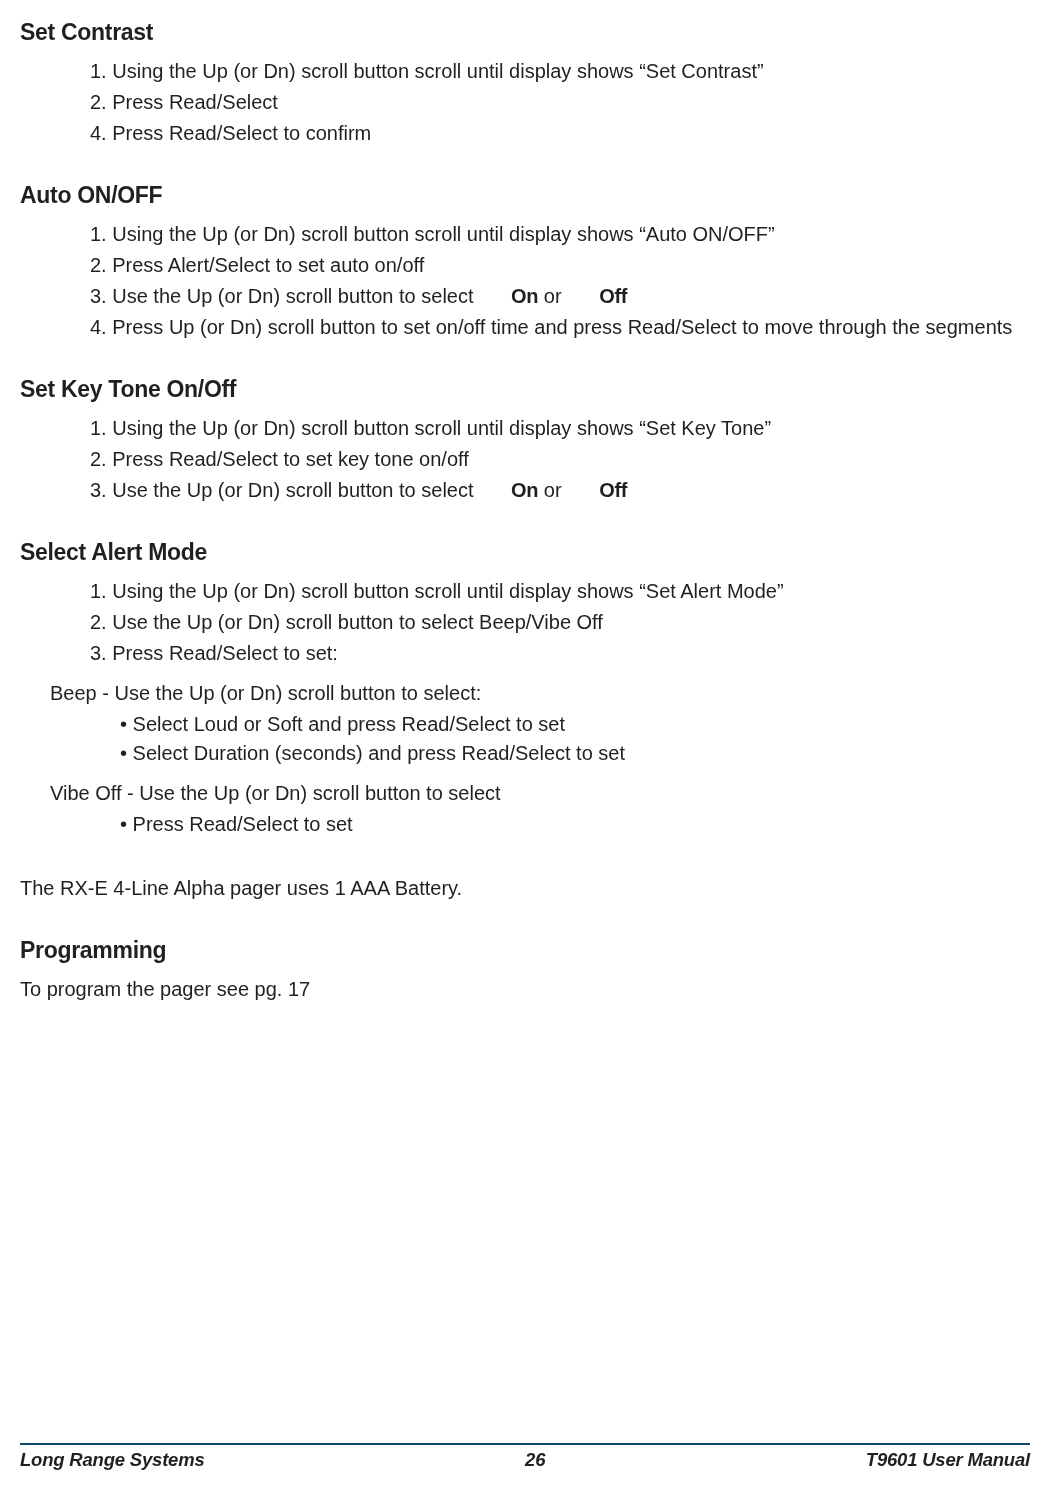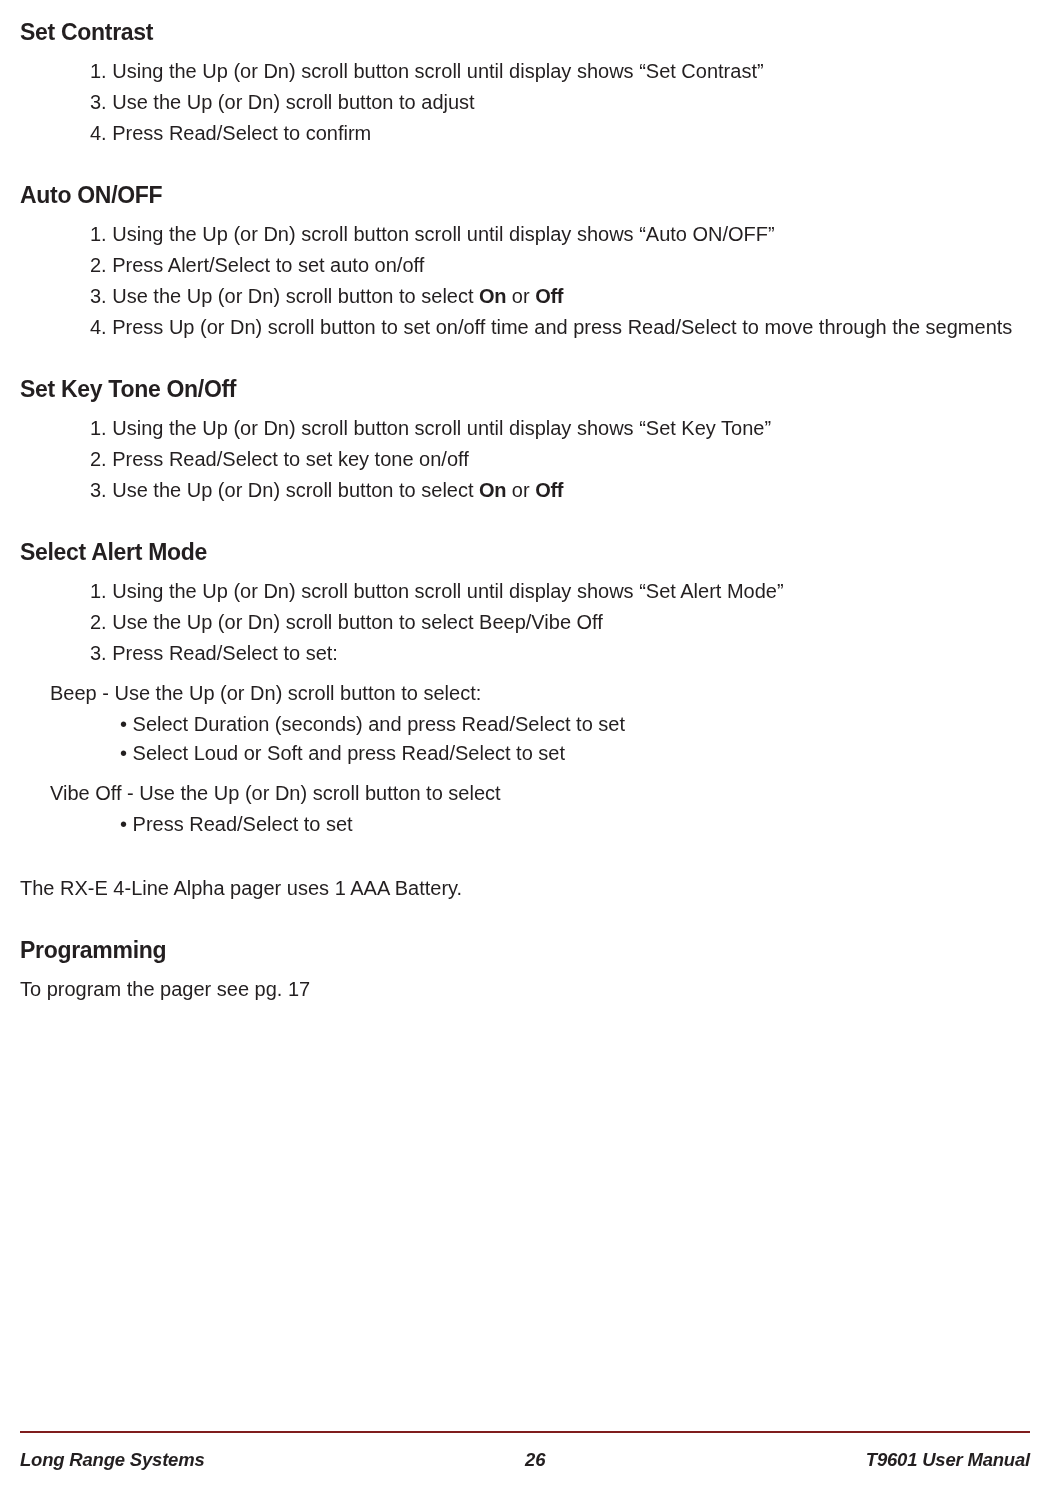--- a/index.html
+++ b/index.html
@@ -29,20 +29,21 @@
     text-indent: -22px;
     padding-left: 22px;
     margin-bottom: 1px;
   }
   .num { }
   .strong-cond {
     font-family: "Arial Narrow", Arial, sans-serif;
     font-stretch: condensed;
     font-weight: bold;
     letter-spacing: -0.3px;
+    margin-left: 32px;
   }
   .para {
     font-size: 20px;
     line-height: 1.5;
     padding-left: 30px;
     margin-top: 10px;
     margin-bottom: 2px;
   }
   ul.bullets {
     list-style: none;
@@ -57,22 +58,22 @@
   .bullets li::before { content: ""; }
   .body-text {
     font-size: 20px;
     line-height: 1.5;
   }
   .footer {
     position: absolute;
     bottom: 18px;
     left: 20px;
     right: 20px;
-    border-top: 2px solid #7f1d1d;
-    padding-top: 16px;
+    border-top: 2px solid #0c4a6e;
+    padding-top: 4px;
     display: flex;
     justify-content: space-between;
     align-items: baseline;
   }
   .footer-left, .footer-right {
     font-family: "Arial Narrow", Arial, sans-serif;
     font-stretch: condensed;
     font-weight: bold;
     font-style: italic;
     font-size: 18.5px;
@@ -86,21 +87,21 @@
     font-style: italic;
   }
 </style>
 </head>
 <body>
 
 <div class="section" style="margin-top:19px;">
   <div class="heading">Set Contrast</div>
   <ol class="steps">
     <li><span class="num">1. </span><span>Using the Up (or Dn) scroll button scroll until display shows “Set Contrast”</span></li>
-    <li><span class="num">3. </span><span>Use the Up (or Dn) scroll button to adjust</span></li>
+    <li><span class="num">2. </span><span>Press Read/Select</span></li>
     <li><span class="num">4. </span><span>Press Read/Select to confirm</span></li>
   </ol>
 </div>
 
 <div class="section">
   <div class="heading">Auto ON/OFF</div>
   <ol class="steps">
     <li><span class="num">1. </span><span>Using the Up (or Dn) scroll button scroll until display shows “Auto ON/OFF”</span></li>
     <li><span class="num">2. </span><span>Press Alert/Select to set auto on/off</span></li>
     <li><span class="num">3. </span><span>Use the Up (or Dn) scroll button to select </span><span class="strong-cond">On</span><span> or </span><span class="strong-cond">Off</span></li>
@@ -120,22 +121,22 @@
 <div class="section">
   <div class="heading">Select Alert Mode</div>
   <ol class="steps">
     <li><span class="num">1. </span><span>Using the Up (or Dn) scroll button scroll until display shows “Set Alert Mode”</span></li>
     <li><span class="num">2. </span><span>Use the Up (or Dn) scroll button to select Beep/Vibe Off</span></li>
     <li><span class="num">3. </span><span>Press Read/Select to set:</span></li>
   </ol>
 
   <div class="para">Beep - Use the Up (or Dn) scroll button to select:</div>
   <ul class="bullets">
+    <li>• Select Loud or Soft and press Read/Select to set</li>
     <li>• Select Duration (seconds) and press Read/Select to set</li>
-    <li>• Select Loud or Soft and press Read/Select to set</li>
   </ul>
 
   <div class="para">Vibe Off - Use the Up (or Dn) scroll button to select</div>
   <ul class="bullets">
     <li>• Press Read/Select to set</li>
   </ul>
 </div>
 
 <div class="section">
   <div class="body-text">The RX-E 4-Line Alpha pager uses 1 AAA Battery.</div>

